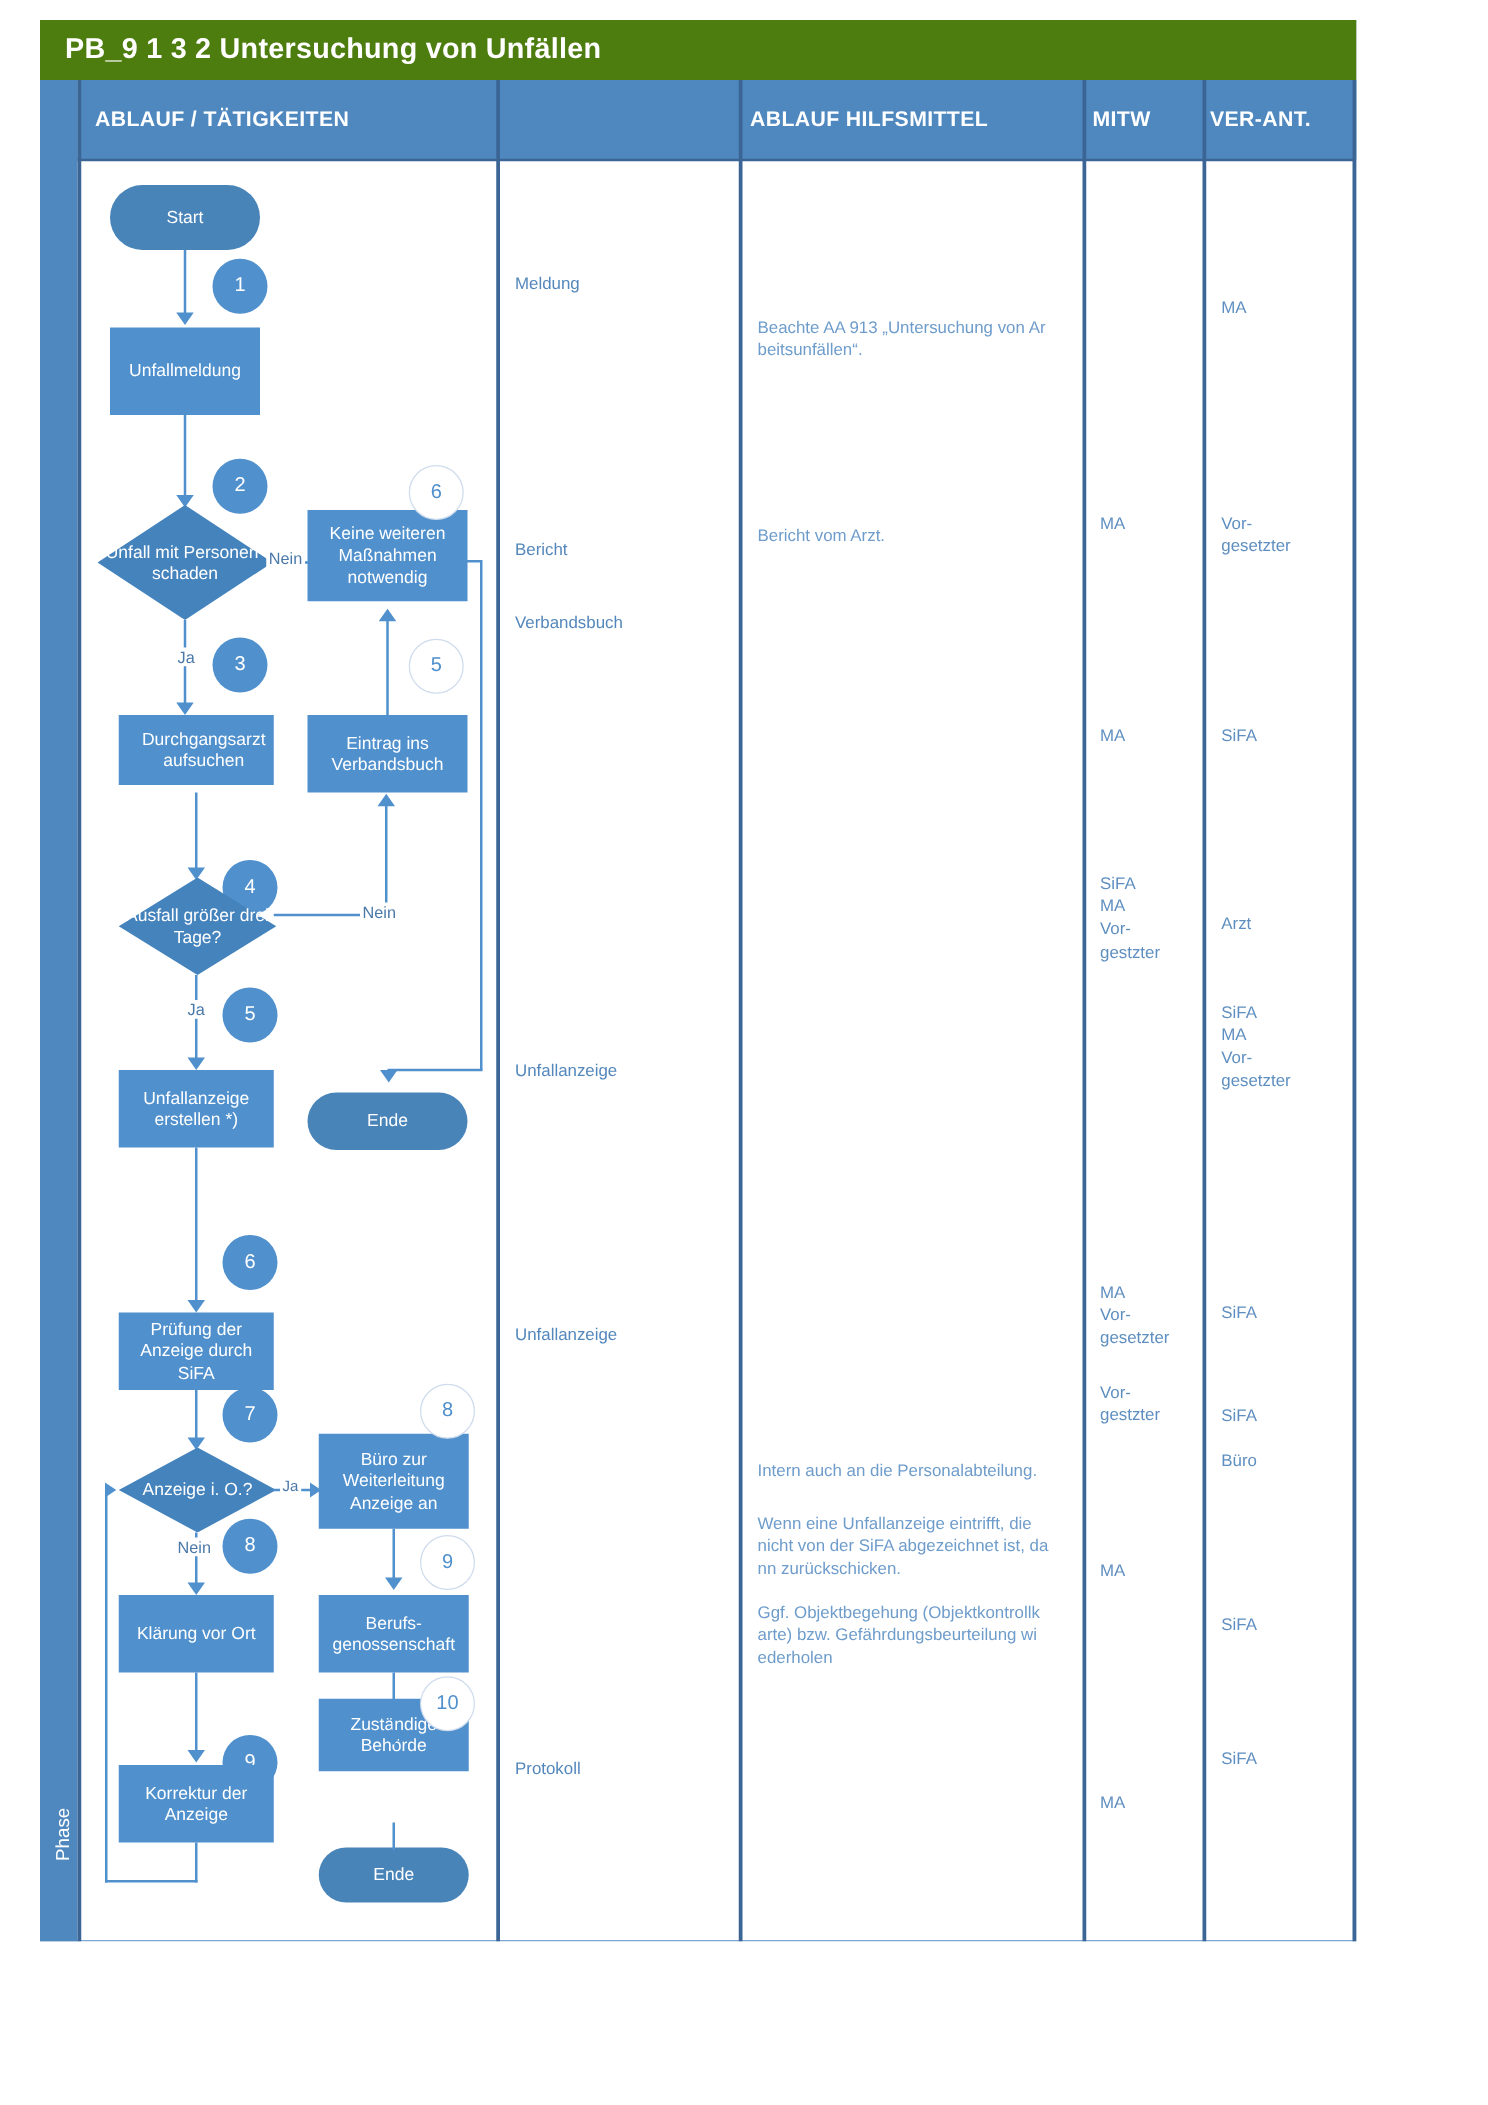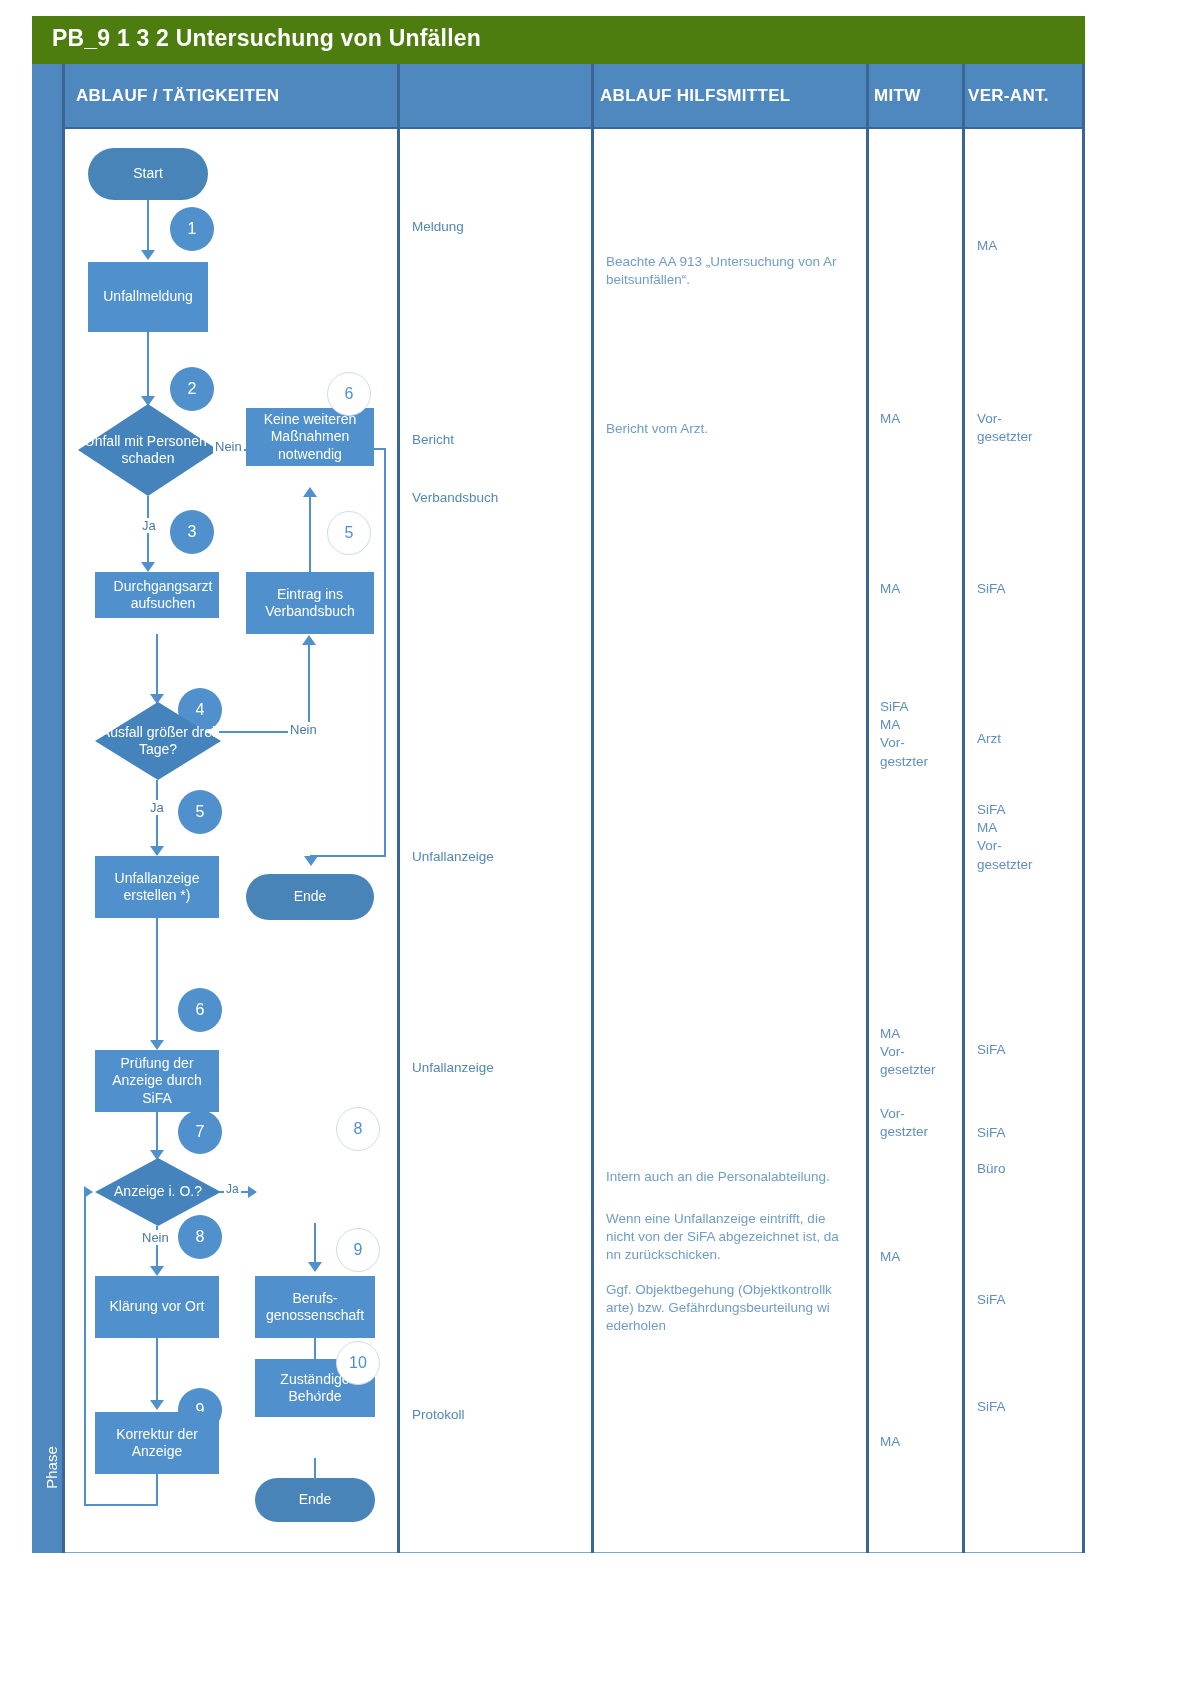--- a/index.html
+++ b/index.html
@@ -102,29 +102,29 @@
 
   <div class="decision" style="left:78px;top:404px;width:140px;height:92px;">
     <div class="dshape"></div>
     <div class="dtxt">Unfall mit Personen-
 schaden</div>
   </div>
 
   <div class="conn ch" style="left:215px;top:449px;width:32px;"></div>
   <div class="elabel" style="left:213px;top:439px;">Nein</div>
 
-  <div class="node" style="left:246px;top:408px;width:128px;height:58px;">Keine weiteren Maßnahmen notwendig</div>
+  <div class="node" style="left:246px;top:408px;width:128px;height:73px;">Keine weiteren Maßnahmen notwendig</div>
   <div class="badge hollow" style="left:327px;top:372px;">6</div>
 
   <div class="conn cv" style="left:147px;top:496px;height:72px;"></div>
   <div class="arrow arr-down" style="left:141px;top:562px;"></div>
   <div class="elabel" style="left:140px;top:518px;">Ja</div>
   <div class="badge filled" style="left:170px;top:510px;">3</div>
 
-  <div class="node" style="left:95px;top:572px;width:124px;height:46px;padding-left:16px;">Durchgangsarzt aufsuchen</div>
+  <div class="node" style="left:95px;top:572px;width:124px;height:56px;padding-left:16px;">Durchgangsarzt aufsuchen</div>
 
   <div class="node" style="left:246px;top:572px;width:128px;height:62px;">Eintrag ins Verbandsbuch</div>
   <div class="badge hollow" style="left:327px;top:511px;">5</div>
 
   <div class="conn cv" style="left:309px;top:496px;height:76px;"></div>
   <div class="arrow arr-up" style="left:303px;top:487px;"></div>
 
   <div class="conn cv" style="left:156px;top:634px;height:64px;"></div>
   <div class="arrow arr-down" style="left:150px;top:694px;"></div>
   <div class="badge filled" style="left:178px;top:688px;">4</div>
@@ -165,20 +165,21 @@
 
   <div class="decision" style="left:95px;top:1158px;width:126px;height:68px;">
     <div class="dshape"></div>
     <div class="dtxt">Anzeige i. O.?</div>
   </div>
 
   <div class="conn ch" style="left:219px;top:1191px;width:36px;"></div>
   <div class="arrow arr-right" style="left:248px;top:1186px;"></div>
   <div class="elabel" style="left:224px;top:1182px;font-size:12px;">Ja</div>
 
+  <div class="node" style="left:255px;top:1147px;width:120px;height:76px;">Büro zur Weiterleitung Anzeige an</div>
   <div class="badge hollow" style="left:336px;top:1107px;">8</div>
 
   <div class="conn cv" style="left:156px;top:1226px;height:46px;"></div>
   <div class="arrow arr-down" style="left:150px;top:1266px;"></div>
   <div class="elabel" style="left:140px;top:1230px;">Nein</div>
   <div class="badge filled" style="left:178px;top:1215px;">8</div>
 
   <div class="node" style="left:95px;top:1276px;width:124px;height:62px;">Klärung vor Ort</div>
 
   <div class="node" style="left:255px;top:1276px;width:120px;height:62px;">Berufs-

